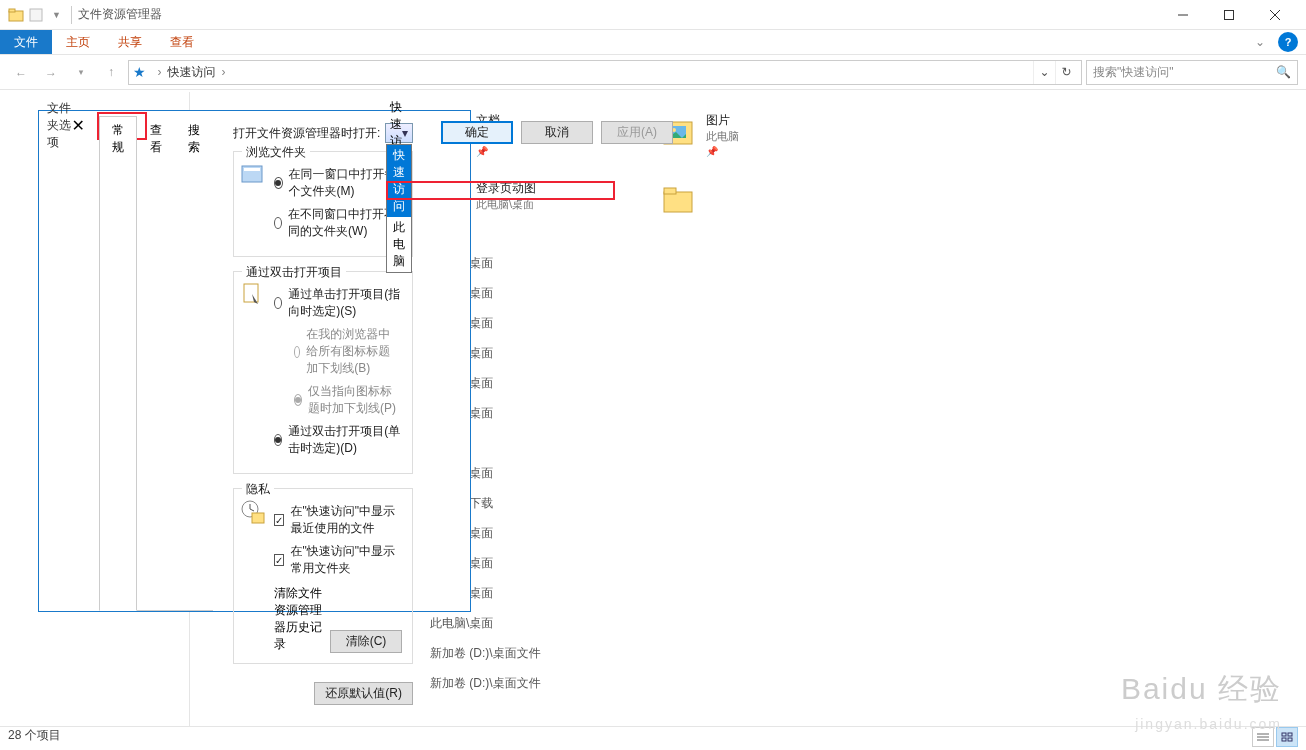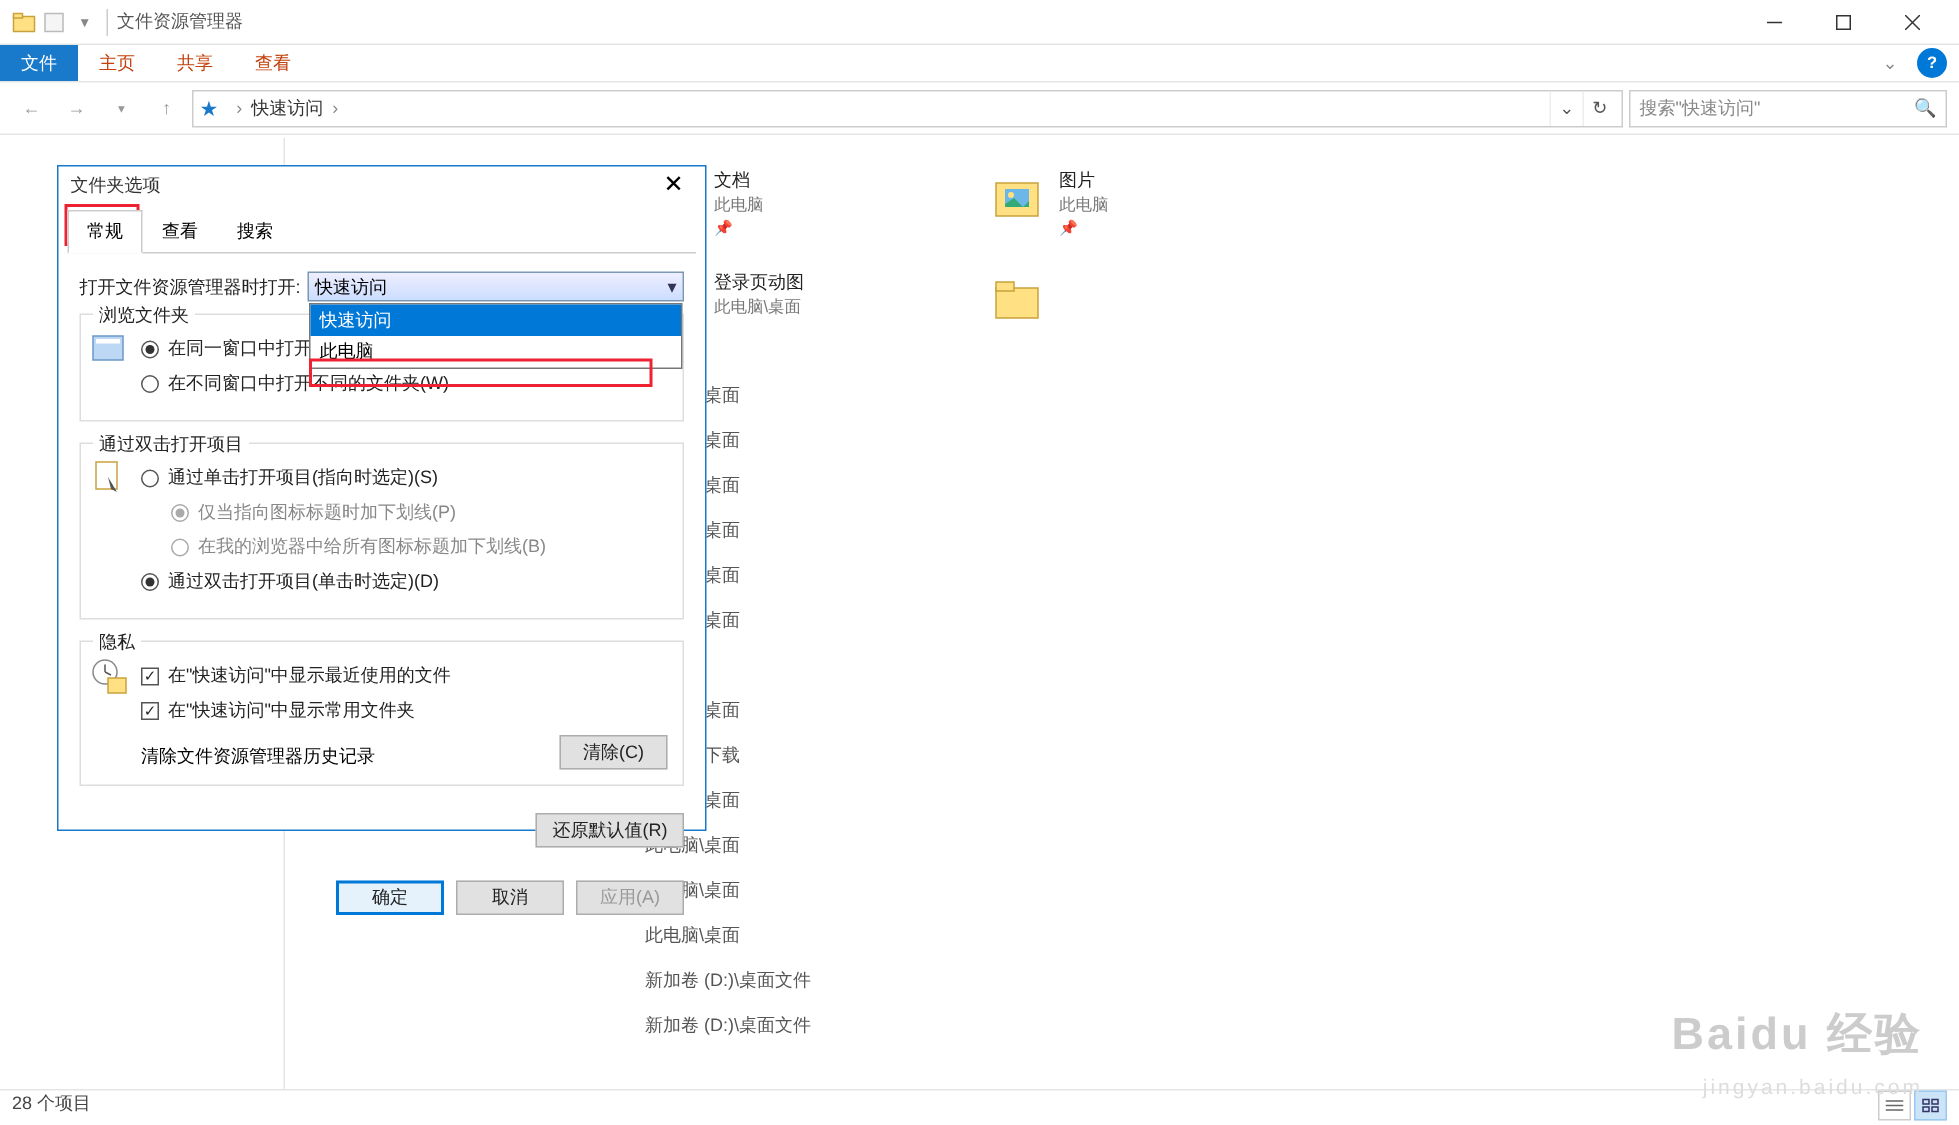--- a/index.html
+++ b/index.html
@@ -38,21 +38,21 @@
 .item .sub{color:#777;font-size:11px}
 .item .pin{color:#999;font-size:10px;margin-top:2px}
 .folder-icon{color:#f0c068}
 .desklist{margin-top:8px}
 .deskrow{height:30px;display:flex;align-items:center;padding-left:240px}
 .deskrow .path{color:#555}
 .statusbar{position:absolute;left:0;right:0;bottom:0;height:24px;border-top:1px solid #e5e5e5;display:flex;padding:0 8px;color:#444}
 .statusbar .sspacer{flex:1}
 .viewbtn{width:22px;height:20px;border:1px solid #ccc;margin-left:2px;display:flex;align-items:center;justify-content:center}
 .viewbtn.active{background:#cce4f7;border-color:#99c9ee}
-.dialog{position:absolute;left:38px;top:110px;width:433px;height:444px;background:#fff;border:1px solid #1979ca;display:flex;flex-direction:column;z-index:10}
+.dialog{position:absolute;left:38px;top:110px;width:433px;height:502px;background:#fff;border:1px solid #1979ca;display:flex;z-index:10}
 .dlg-title{height:28px;display:flex;align-items:center;padding:0 8px}
 .dlg-title .dt{color:#333}
 .dlg-title .dsp{flex:1}
 .dlg-close{width:26px;height:24px;display:flex;align-items:center;justify-content:center;font-size:16px}
 .tabs{display:flex;border-bottom:1px solid #ccc;margin:4px 6px 0 6px;position:relative}
 .dtab{padding:5px 12px;border:1px solid transparent;cursor:pointer;position:relative;bottom:-1px}
 .dtab.active{border:1px solid #ccc;border-bottom-color:#fff;background:#fff}
 .redbox1{position:absolute;left:-2px;top:-3px;width:50px;height:28px;border:2px solid #e23;pointer-events:none}
 .dlgbody{padding:12px 14px;flex:1;position:relative}
 .frow{display:flex;align-items:center;margin-bottom:8px;position:relative}
@@ -72,21 +72,21 @@
 .radio.checked::after{content:"";width:6px;height:6px;border-radius:50%;background:#333}
 .radio.dis{border-color:#aaa}
 .radio.dis.checked::after{background:#aaa}
 .check{width:12px;height:12px;border:1px solid #555;display:inline-flex;align-items:center;justify-content:center;font-size:10px;color:#222}
 .btn{min-width:72px;height:23px;border:1px solid #adadad;background:#e1e1e1;display:inline-flex;align-items:center;justify-content:center;padding:0 10px;color:#222}
 .btn.primary{border:2px solid #0078d7;background:#e5f1fb}
 .btn.dis{color:#999}
 .dlgfoot{display:flex;justify-content:flex-end;gap:8px;padding:10px 14px;border-top:0}
 .clearrow{display:flex;align-items:flex-end;justify-content:space-between;margin:8px 0 0 30px}
 .restore{display:flex;justify-content:flex-end;margin-top:18px}
-.watermark{position:absolute;right:24px;bottom:40px;color:#ccc;font-size:30px;font-weight:bold;letter-spacing:2px;pointer-events:none}
+.watermark{position:absolute;right:24px;bottom:40px;color:#ccc;font-size:30px;font-weight:normal;letter-spacing:2px;pointer-events:none}
 .watermark2{position:absolute;right:24px;bottom:18px;color:#ddd;font-size:14px;letter-spacing:2px;pointer-events:none}
 svg{display:block}
 </style>
 </head>
 <body>
 
 <div class="titlebar">
   <span class="ticon">
     <svg width="16" height="16">
         <rect x="1" y="4" width="14" height="10" fill="#ffe083" stroke="#c9a23c"></rect>
@@ -353,26 +353,26 @@
           <svg width="26" height="26">
             <rect x="4" y="2" width="14" height="18" fill="#fff" stroke="#c9a23c"></rect>
             <path d="M12 12 L18 22 L14 20 Z" fill="#555"></path>
           </svg>
         </div>
       <div class="optrow">
         <span class="radio"></span>
         <span>通过单击打开项目(指向时选定)(S)</span>
       </div>
       <div class="optrow sub">
+        <span class="radio dis"></span>
+        <span>在我的浏览器中给所有图标标题加下划线(B)</span>
+      </div>
+      <div class="optrow sub">
         <span class="radio dis checked"></span>
         <span>仅当指向图标标题时加下划线(P)</span>
-      </div>
-      <div class="optrow sub">
-        <span class="radio dis"></span>
-        <span>在我的浏览器中给所有图标标题加下划线(B)</span>
       </div>
       <div class="optrow">
         <span class="radio checked"></span>
         <span>通过双击打开项目(单击时选定)(D)</span>
       </div>
     </div>
 
     <div class="group">
       <span class="gtitle">隐私</span>
       <div class="gicon">

